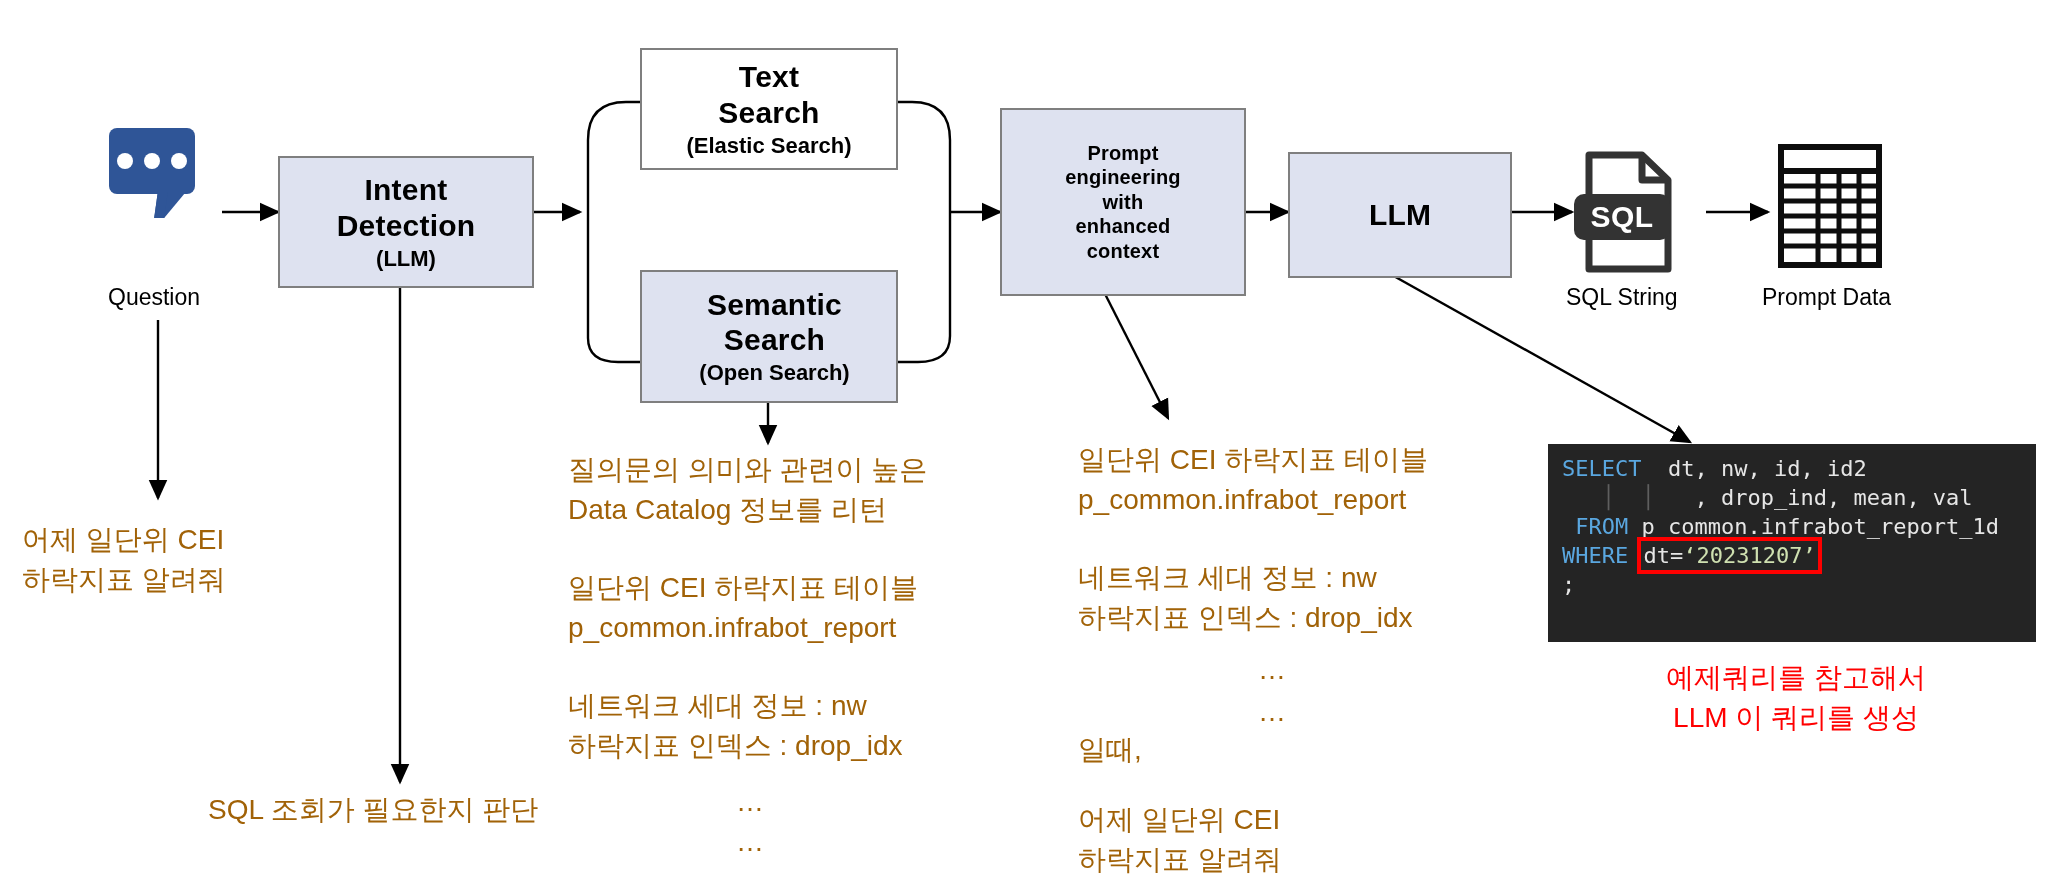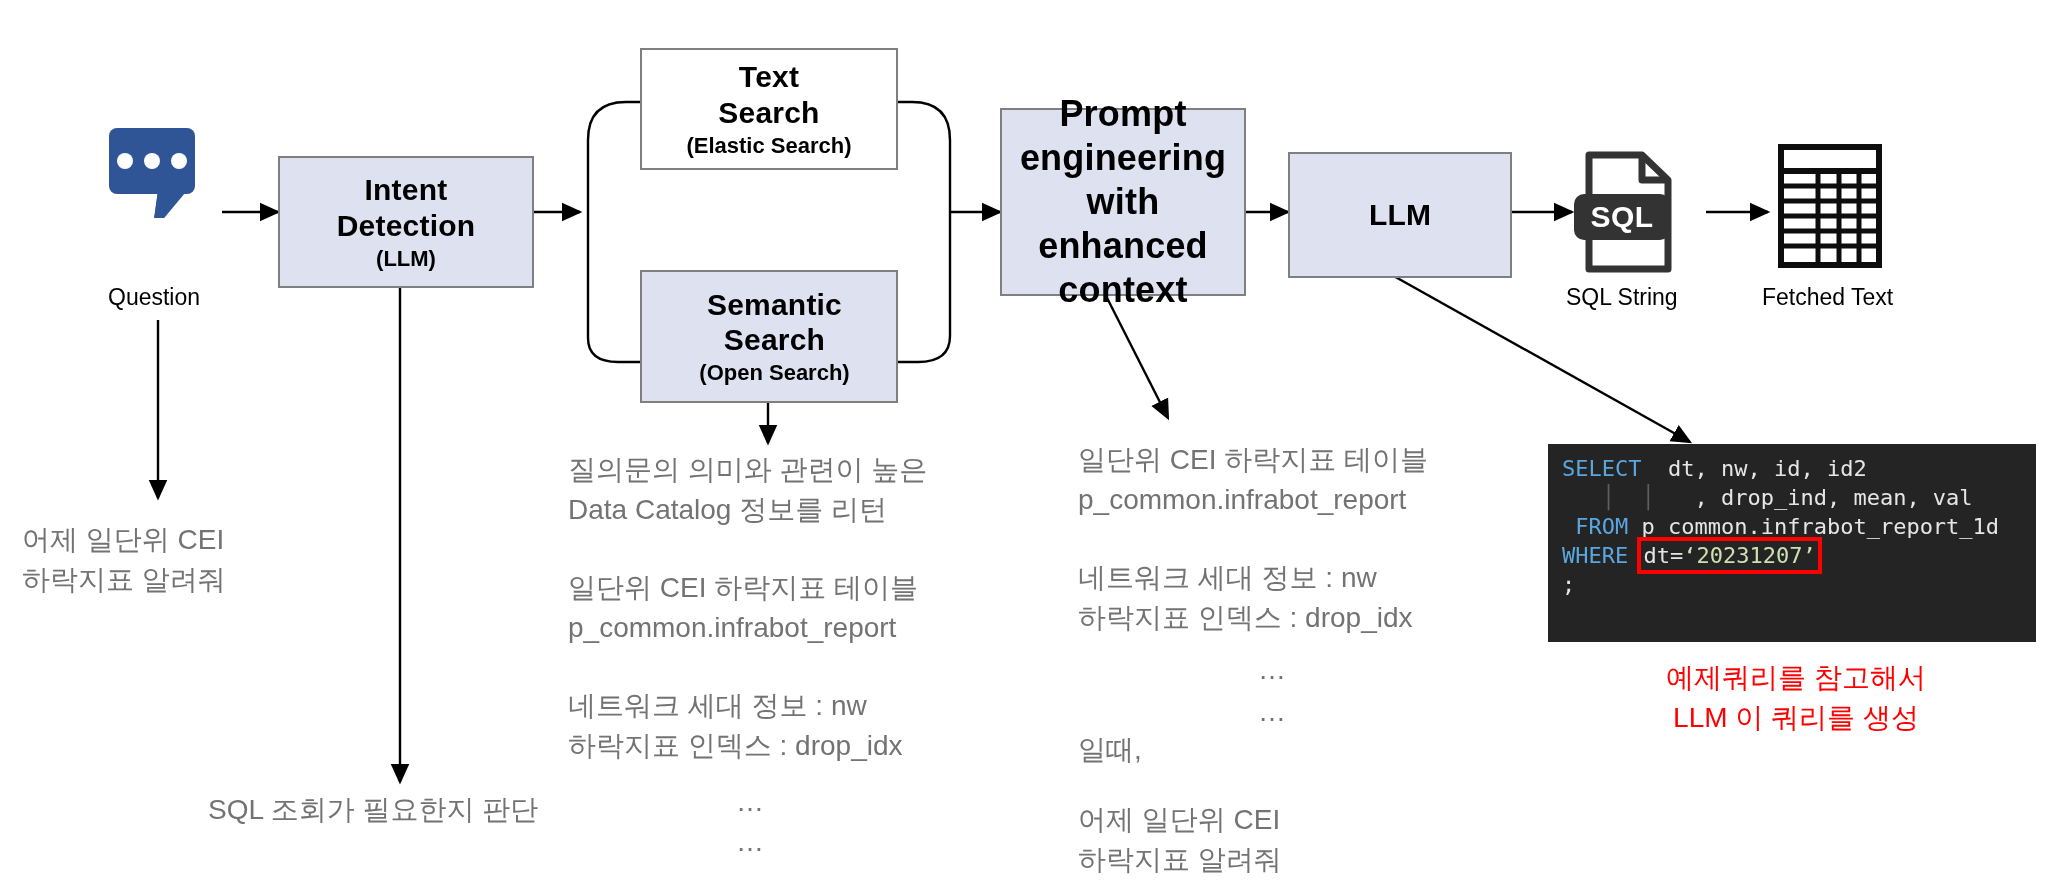--- a/index.html
+++ b/index.html
@@ -27,33 +27,33 @@
     font-weight: bold;
     color: #000000;
     line-height: 1.18;
     margin-top: 8px;
   }
   .node.fill  { background: #dee2f0; }
   .node.plain { background: #ffffff; }
   .node .main { font-size: 30px; letter-spacing: .2px; }
   .node .sub  { font-size: 22px; margin-top: 3px; }
   .node.llm .main { font-size: 30px; }
-  .node.prompt .main { font-size: 36px; line-height: 1.22; }
+  .node.prompt .main { font-size: 20px; line-height: 1.22; }
 
   .cap {
     position: absolute;
     font-size: 23px;
     color: #000000;
     white-space: nowrap;
     font-family: "Liberation Sans", "DejaVu Sans", sans-serif;
   }
   .ktext {
     position: absolute;
     font-size: 28px;
-    color: #737373;
+    color: #a16207;
     line-height: 1.42;
     white-space: pre;
     font-family: "Liberation Sans", "DejaVu Sans", sans-serif;
   }
   .ktext.red { color: #ff0000; }
   .ktext.ctr { text-align: center; }
 
   svg.layer {
     position: absolute;
     left: 0; top: 0;
@@ -226,21 +226,21 @@
       <line x1="3" y1="42" x2="101" y2="42" stroke="#0d0d0d" stroke-width="5"></line>
       <line x1="3" y1="57" x2="101" y2="57" stroke="#0d0d0d" stroke-width="5"></line>
       <line x1="3" y1="72" x2="101" y2="72" stroke="#0d0d0d" stroke-width="5"></line>
       <line x1="3" y1="87" x2="101" y2="87" stroke="#0d0d0d" stroke-width="5"></line>
       <line x1="3" y1="102" x2="101" y2="102" stroke="#0d0d0d" stroke-width="5"></line>
       <line x1="40" y1="27" x2="40" y2="121" stroke="#0d0d0d" stroke-width="5"></line>
       <line x1="61" y1="27" x2="61" y2="121" stroke="#0d0d0d" stroke-width="5"></line>
       <line x1="81" y1="27" x2="81" y2="121" stroke="#0d0d0d" stroke-width="5"></line>
     </svg>
   </div>
-  <div class="cap" style="left:1762px; top:284px;">Fetched Text</div>
+  <div class="cap" style="left:1762px; top:284px;">Prompt Data</div>
 
   <div class="ktext" style="left:22px; top:520px;">어제 일단위 CEI
 하락지표 알려줘</div>
 
   <div class="ktext" style="left:208px; top:790px;">SQL 조회가 필요한지 판단</div>
 
   <div class="ktext" style="left:568px; top:450px;">질의문의 의미와 관련이 높은
 Data Catalog 정보를 리턴</div>
   <div class="ktext" style="left:568px; top:568px;">일단위 CEI 하락지표 테이블
 p_common.infrabot_report</div>

